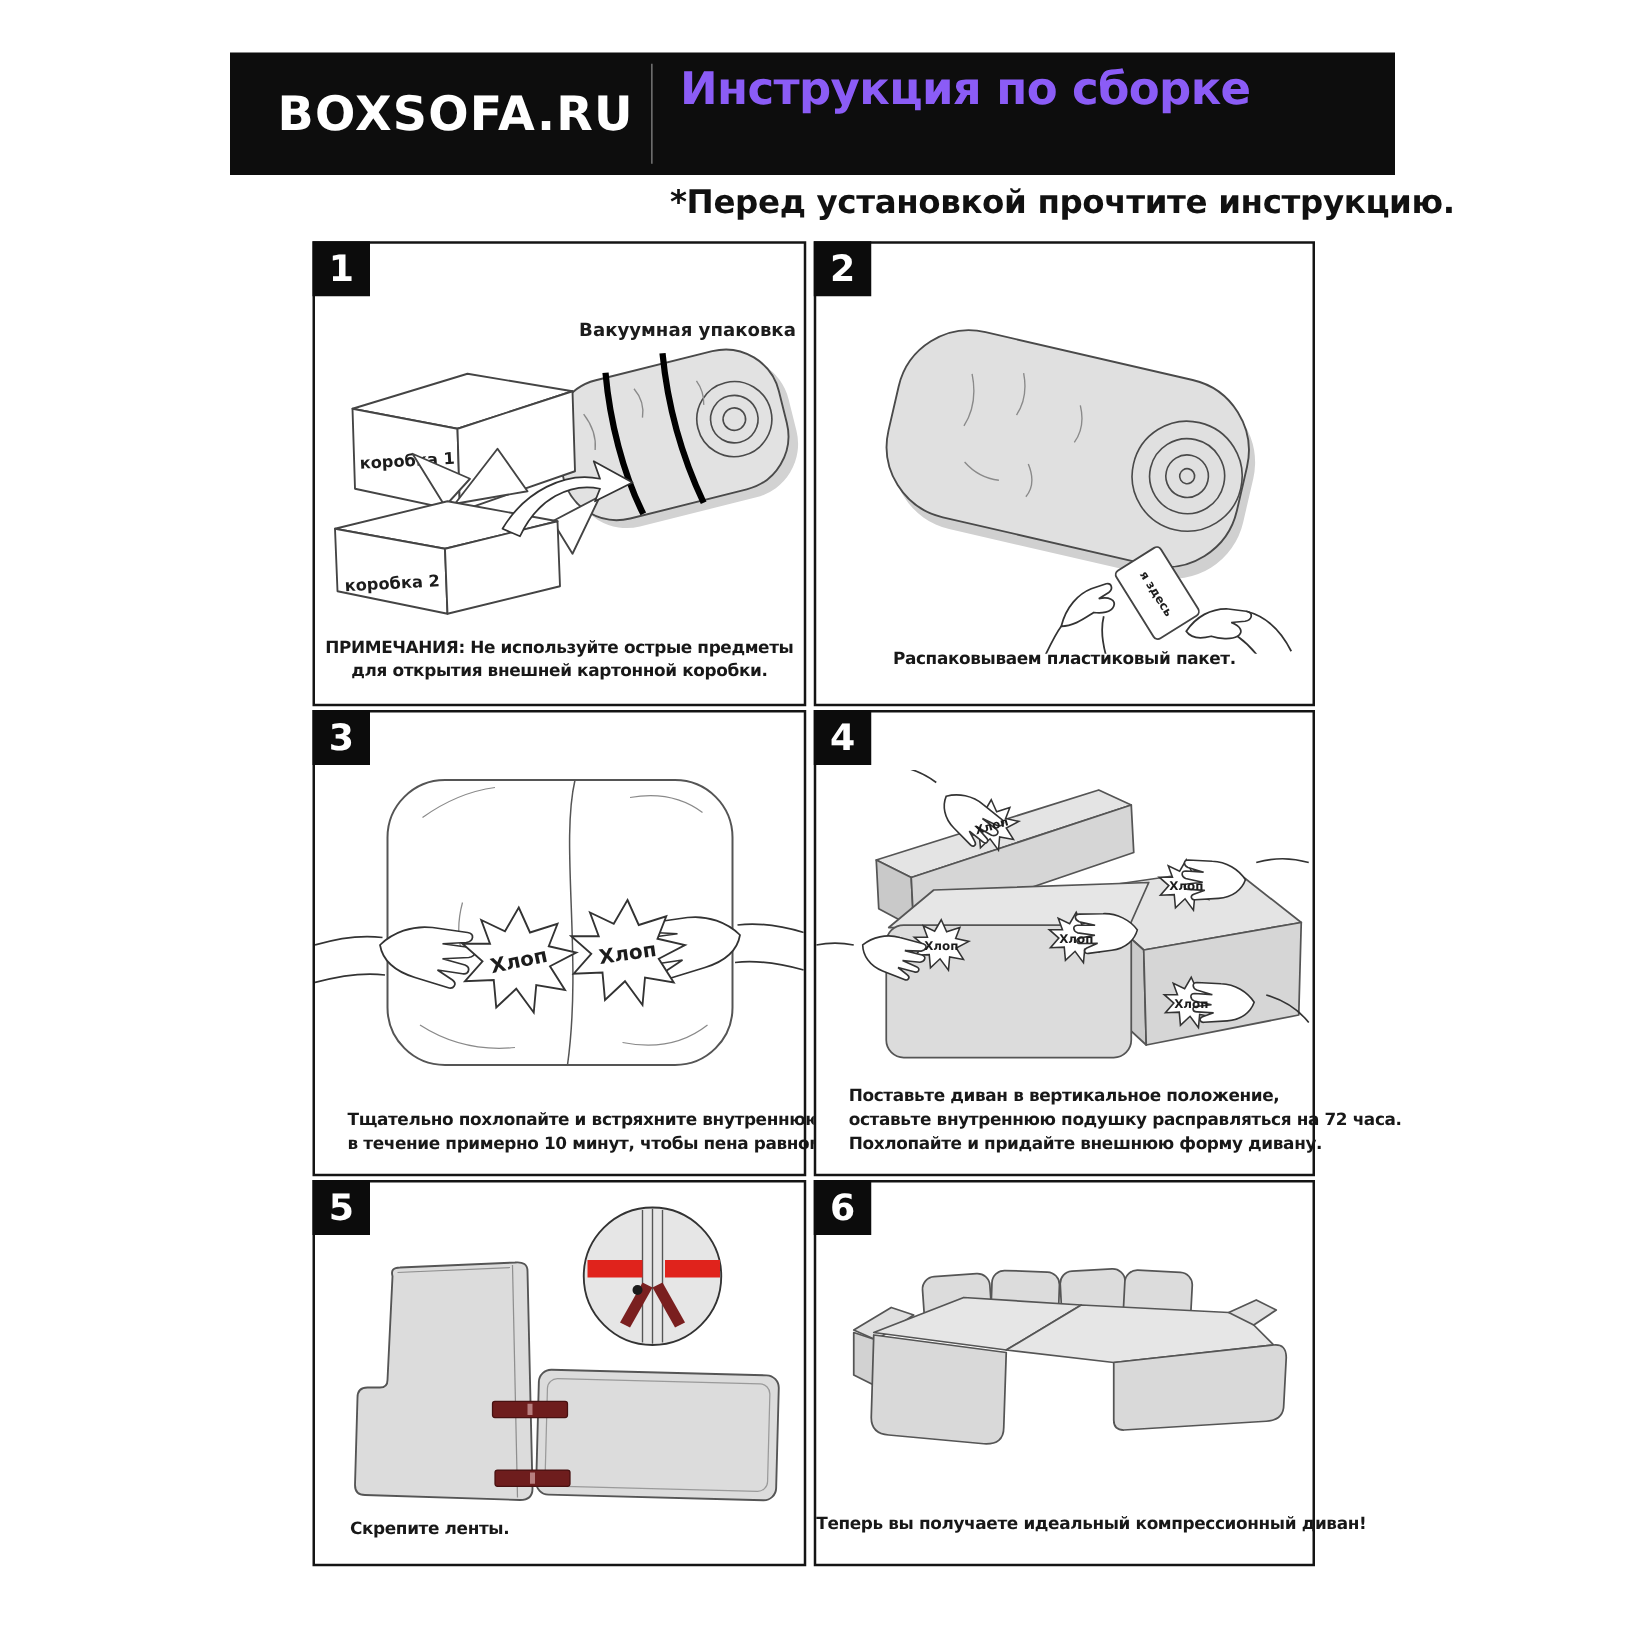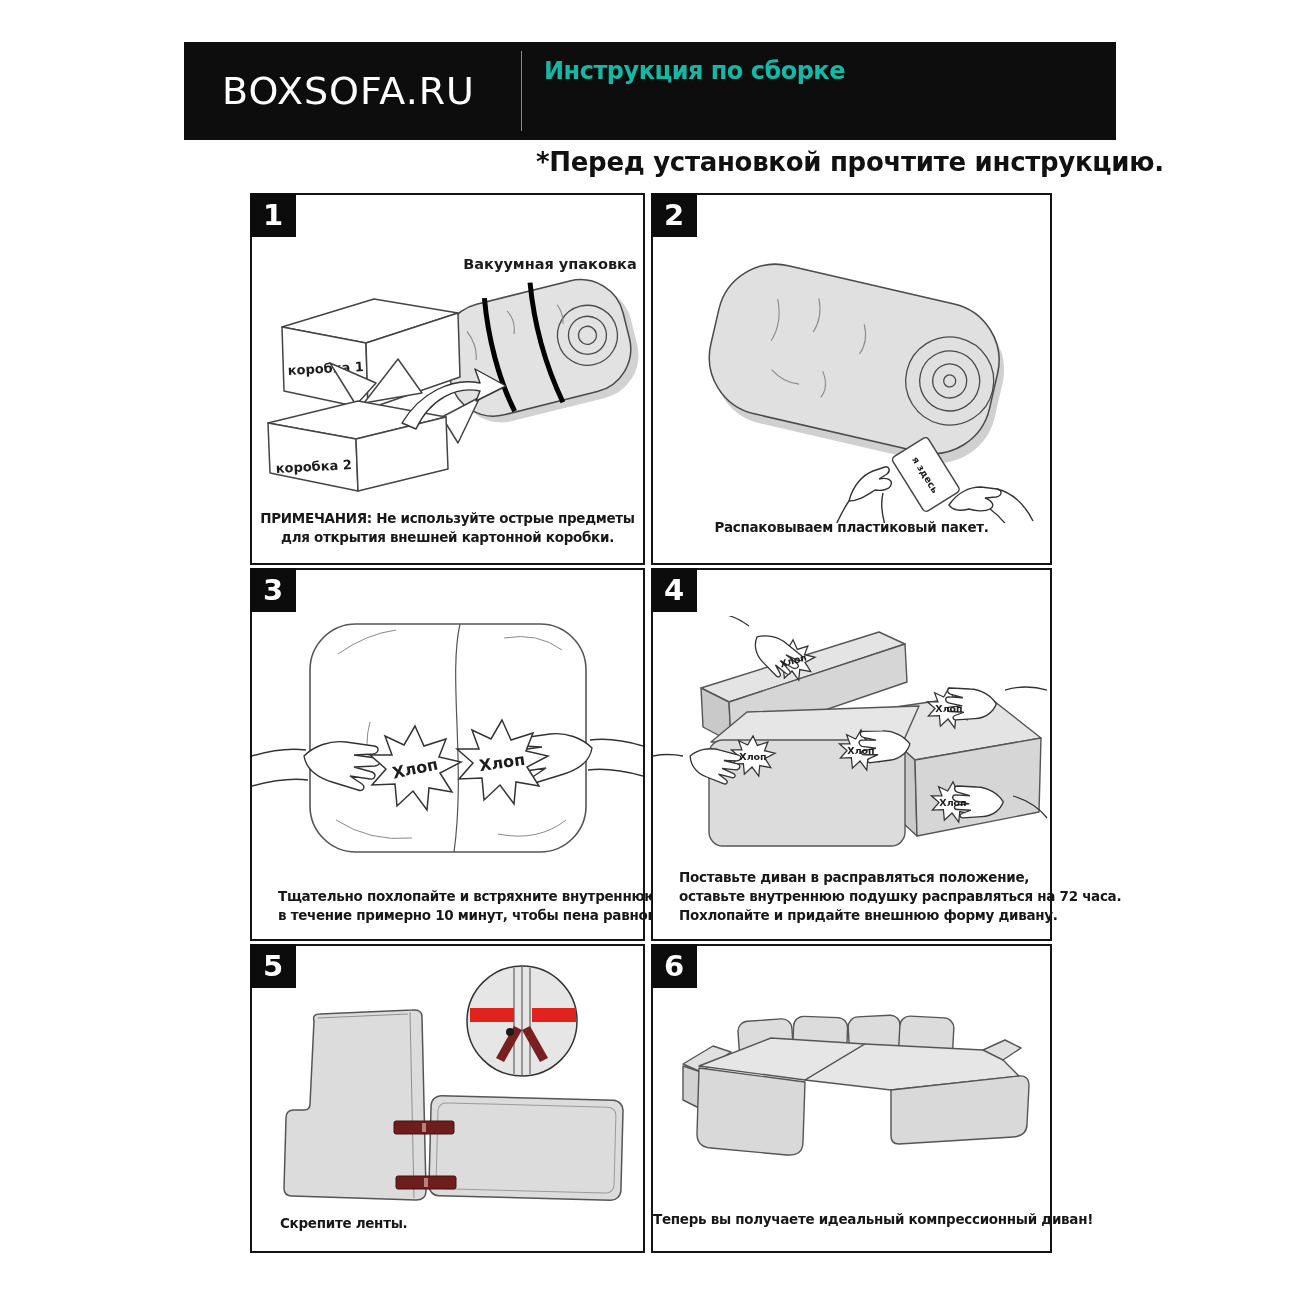--- a/index.html
+++ b/index.html
@@ -1,23 +1,23 @@
 <!DOCTYPE html>
 <html><head>
 <meta charset="utf-8">
 <style>
   html,body{margin:0;padding:0;background:#ffffff;}
   .page{position:relative;width:1300px;height:1300px;background:#ffffff;overflow:hidden;
         font-family:"DejaVu Sans","Liberation Sans",sans-serif;color:#181818;}
   
   .header-bar{position:absolute;left:184px;top:42px;width:932px;height:98px;background:#0d0d0d;}
   .logo{position:absolute;left:38px;top:0;height:98px;display:flex;align-items:center;
-        color:#fff;font-size:38px;font-weight:400;letter-spacing:1px;}
+        color:#fff;font-size:38px;font-weight:700;letter-spacing:1px;}
   .header-divider{position:absolute;left:337px;top:9px;bottom:9px;width:1px;background:#8a8a8a;}
-  .title{position:absolute;left:360px;top:9px;color:#14b8a6;font-size:24px;font-weight:bold;
+  .title{position:absolute;left:360px;top:9px;color:#8b5cf6;font-size:36px;font-weight:bold;
          line-height:41px;letter-spacing:-0.5px;white-space:nowrap;}
   .subtitle{position:absolute;left:536px;top:147px;font-size:26px;font-weight:bold;
             color:#111;white-space:nowrap;letter-spacing:-0.3px;}
   
   .panel{position:absolute;background:#fff;border:2px solid #141414;box-sizing:border-box;}
   .badge{position:absolute;top:-2px;left:-2px;width:46px;height:44px;background:#0c0c0c;
          color:#fff;font-size:29px;font-weight:bold;display:flex;align-items:center;justify-content:center;}
   .caption{position:absolute;font-size:13.5px;font-weight:bold;color:#181818;line-height:19px;
            letter-spacing:-0.3px;}
   .caption.center{left:0;right:0;text-align:center;}
@@ -169,21 +169,21 @@
         <use href="#h4" transform="translate(352,178) scale(-1,1) rotate(-12)" fill="#fff" stroke="#333" stroke-width="1.3"></use>
         <path d="M96,10 C88,4 80,0 70,-2 M30,140 C20,138 10,138 0,140 M352,74 C366,70 380,70 394,74 M360,180 C374,184 386,192 394,202" fill="none" stroke="#333" stroke-width="1.3"></path>
       </g>
       <text x="140" y="48" font-size="9.5" text-anchor="middle" transform="rotate(-16 140 44)">Хлоп</text>
       <text x="296" y="96" font-size="9.5" text-anchor="middle">Хлоп</text>
       <text x="100" y="144" font-size="9.5" text-anchor="middle">Хлоп</text>
       <text x="208" y="138" font-size="9.5" text-anchor="middle">Хлоп</text>
       <text x="300" y="190" font-size="9.5" text-anchor="middle">Хлоп</text>
     </svg>
     <div class="caption" style="left:26px;bottom:14px;">
-      <div class="ln">Поставьте диван в расправляться положение,</div>
+      <div class="ln">Поставьте диван в вертикальное положение,</div>
       <div class="ln">оставьте внутреннюю подушку расправляться на 72 часа.</div>
       <div class="ln">Похлопайте и придайте внешнюю форму дивану.</div>
     </div>
   </div>
 
   <div class="panel" style="left:250px;top:944px;width:395px;height:309px;">
     <div class="badge">5</div>
     <svg class="art" style="top:0;" width="391" height="260" viewBox="0 0 391 260">
       <g>
         <path d="M62,75 Q60,68 68,68 L160,64 Q170,63 170,71 L174,245 Q174,254 164,254 L40,250 Q32,250 32,242 L34,172 Q34,164 42,164 L52,164 Q58,164 58,158 Z" fill="#dcdcdc" stroke="#555" stroke-width="1.5"></path>

